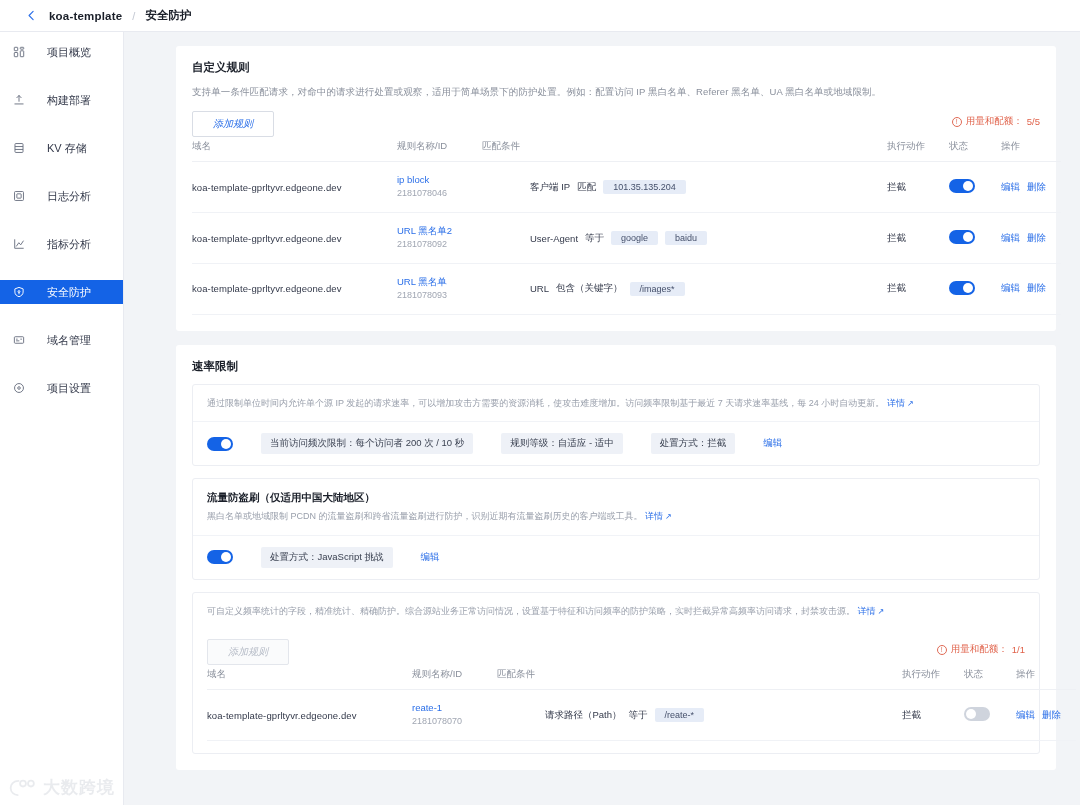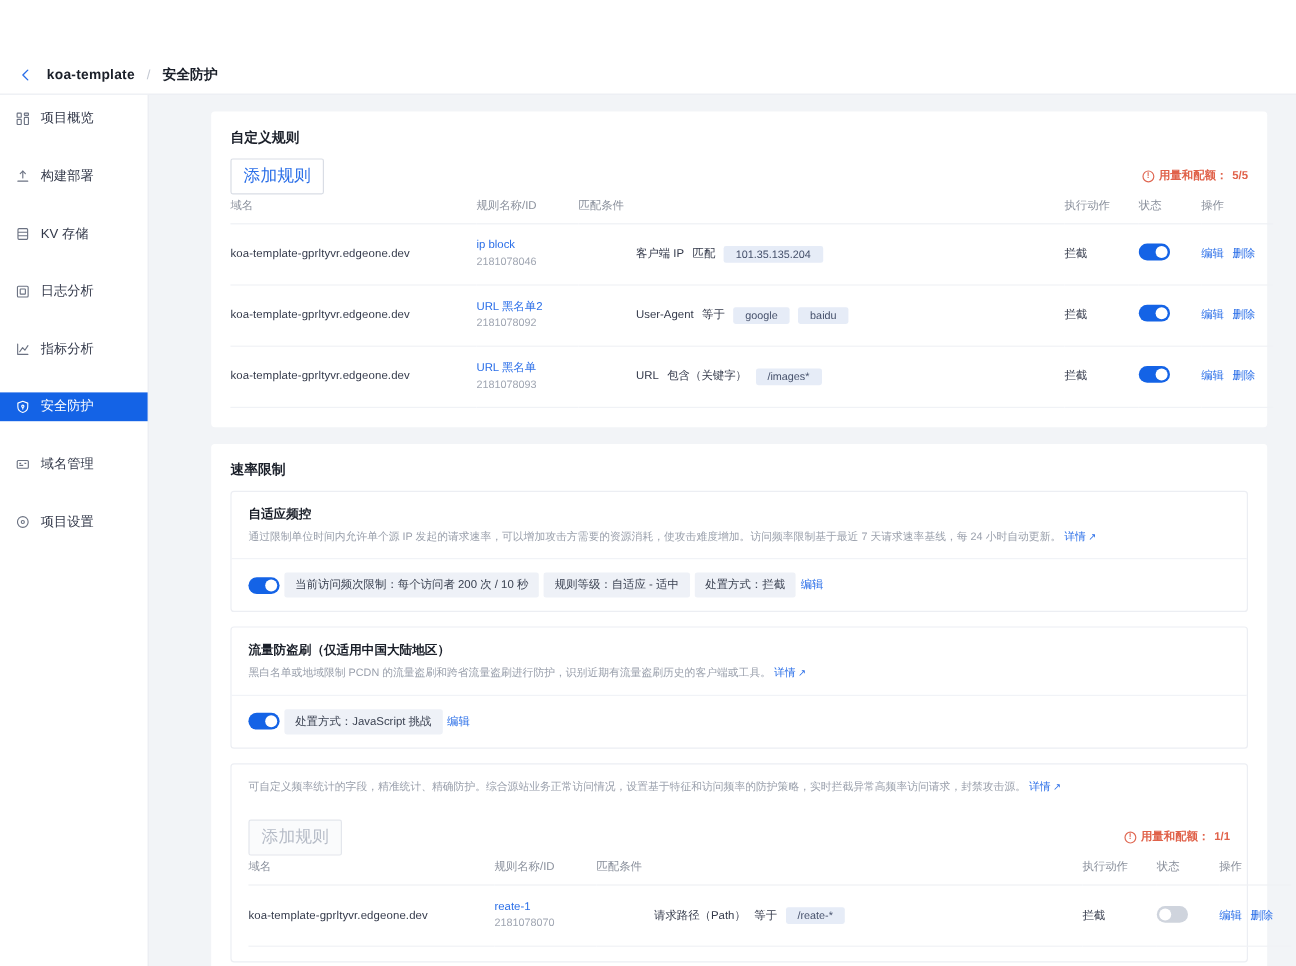--- a/index.html
+++ b/index.html
@@ -11,23 +11,22 @@
   }
   body { position: relative; }
 
   
   .topbar {
     height: 32px;
     background: #fff;
     border-bottom: 1px solid #e8eaf0;
     display: flex;
     align-items: center;
-    padding-left: 13px;
+    padding-left: 23px;
     gap: 10px;
-    margin-top: 47px;
   }
   .back-arrow {
     width: 16px; height: 16px;
     display: flex; align-items: center; justify-content: center;
     color: #2b6fe8;
     font-size: 13px;
     cursor: pointer;
   }
   .crumb-proj {
     font-size: 11.5px; font-weight: bold; color: #1a1f29;
@@ -44,21 +43,21 @@
     width: 124px;
     background: #fff;
     border-right: 1px solid #e8eaf0;
     padding-top: 8px;
     flex: 0 0 124px;
     position: relative;
   }
   .nav-item {
     height: 24px;
     display: flex; align-items: center;
-    gap: 9px;
+    gap: 22px;
     padding-left: 12px;
     font-size: 11px;
     color: #33394a;
     cursor: pointer;
     margin-bottom: 0;
   }
   .nav-item.active { background: #1463e6; color: #fff; }
   .nav-item.active .nav-ico { color: #fff; }
   .nav-ico {
     width: 13px; height: 13px;
@@ -107,37 +106,37 @@
     letter-spacing: .1px;
   }
 
   
   .btn-add {
     display: inline-block;
     border: 1px solid #d9dde5;
     border-radius: 2px;
     background: #fff;
     color: #2b6fe8;
-    font-size: 14px;
-    padding: 5px 10px;
+    font-size: 10px;
+    padding: 5px 20px;
     cursor: pointer;
+    font-style: italic;
   }
   .btn-add.disabled {
     color: #b6bcc7;
     border-color: #e3e6ec;
     background: #fafbfc;
     cursor: default;
   }
 
   .quota-row {
     display: flex; align-items: center; justify-content: flex-end;
     margin-top: -22px;
     margin-bottom: 8px;
     gap: 4px;
-    font-weight: bold;
   }
   .quota-ico {
     width: 10px; height: 10px;
     border: 1px solid #e06a55;
     border-radius: 50%;
     color: #e06a55;
     font-size: 7px;
     display: flex; align-items: center; justify-content: center;
     line-height: 1;
   }
@@ -217,21 +216,21 @@
     margin-bottom: 5px;
   }
   .subpanel-desc {
     font-size: 9px; color: #9aa0ac; line-height: 1.5;
   }
   .link-more { color: #2b6fe8; cursor: pointer; }
   .ext-ico { display: inline-block; margin-left: 2px; color: #2b6fe8; font-size: 8px; }
   .subpanel-body {
     border-top: 1px solid #f1f3f7;
     padding: 11px 14px;
-    display: flex; align-items: center; gap: 4px;
+    display: flex; align-items: center; gap: 28px;
   }
   .chip {
     background: #eef1f7;
     color: #3b4252;
     font-size: 9.5px;
     padding: 4px 9px;
     border-radius: 2px;
     white-space: nowrap;
   }
   .edit-link { color: #2b6fe8; font-size: 9.5px; cursor: pointer; }
@@ -363,20 +362,21 @@
         <circle cx="26" cy="7" r="3.3"></circle>
       </svg>
       <span class="wm-text">大数跨境</span>
     </div>
   </nav>
 
   <main class="content">
 
     <section class="card">
       <div class="card-title">自定义规则</div>
+      <div class="card-desc">支持单一条件匹配请求，对命中的请求进行处置或观察，适用于简单场景下的防护处置。例如：配置访问 IP 黑白名单、Referer 黑名单、UA 黑白名单或地域限制。</div>
 
       <div class="btn-add">添加规则</div>
 
       <div class="quota-row">
         <span class="quota-ico">!</span>
         <span class="quota-text">用量和配额：</span>
         <span class="quota-text">5/5</span>
       </div>
 
       <table class="rules">
@@ -461,21 +461,20 @@
         </tbody>
       </table>
       <div style="height:16px"></div>
     </section>
 
     <section class="card">
       <div class="card-title">速率限制</div>
 
       <div class="subpanel">
         <div class="subpanel-head">
-          <div class="subpanel-title">自适应频控</div>
           <div class="subpanel-desc">
             <span>通过限制单位时间内允许单个源 IP 发起的请求速率，可以增加攻击方需要的资源消耗，使攻击难度增加。访问频率限制基于最近 7 天请求速率基线，每 24 小时自动更新。</span>
             <span class="link-more">详情</span><span class="ext-ico">↗</span>
           </div>
         </div>
         <div class="subpanel-body">
           <span class="toggle on">
               <span class="knob"></span>
             </span>
           <span class="chip">当前访问频次限制：每个访问者 200 次 / 10 秒</span>

